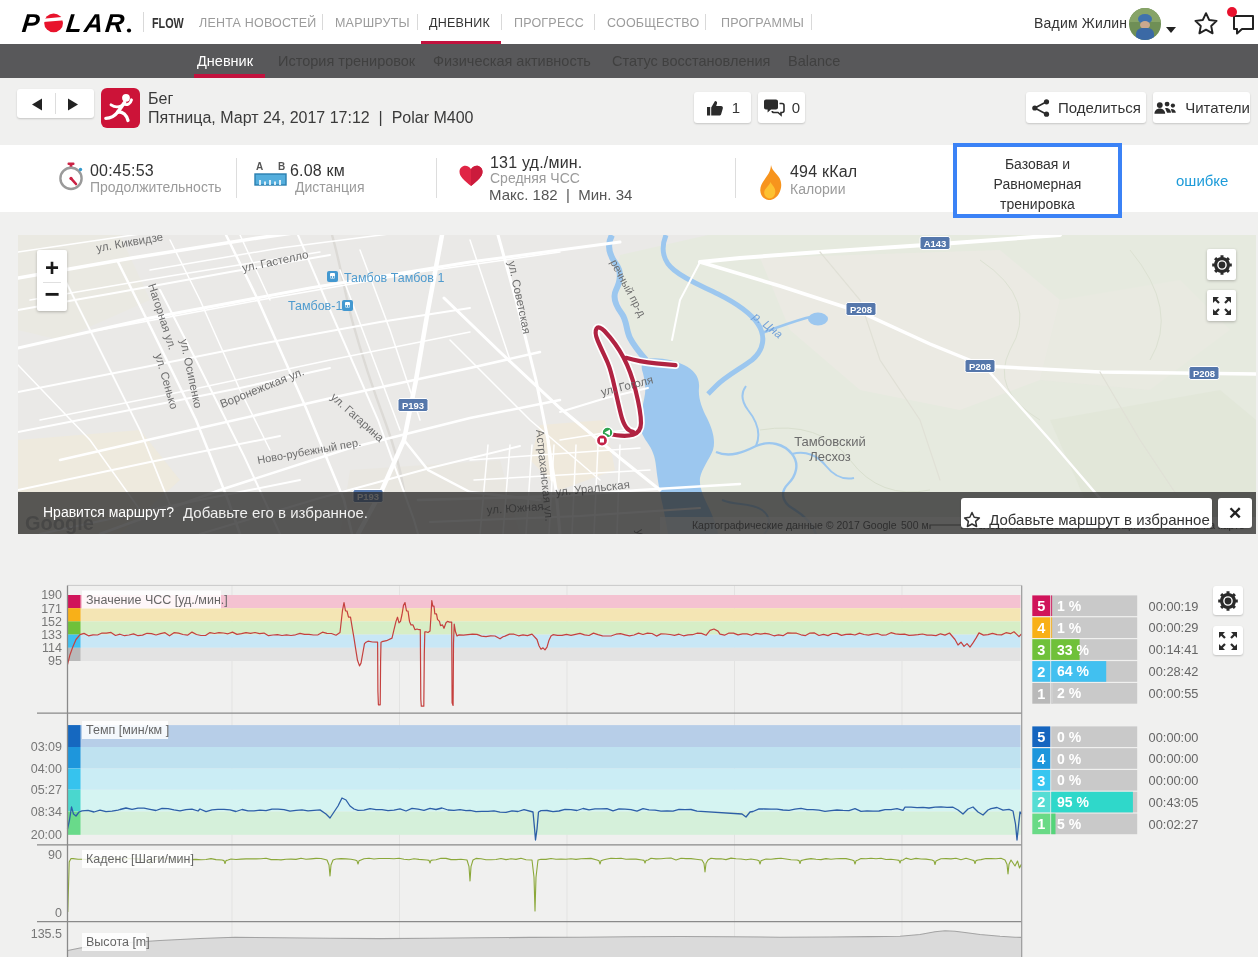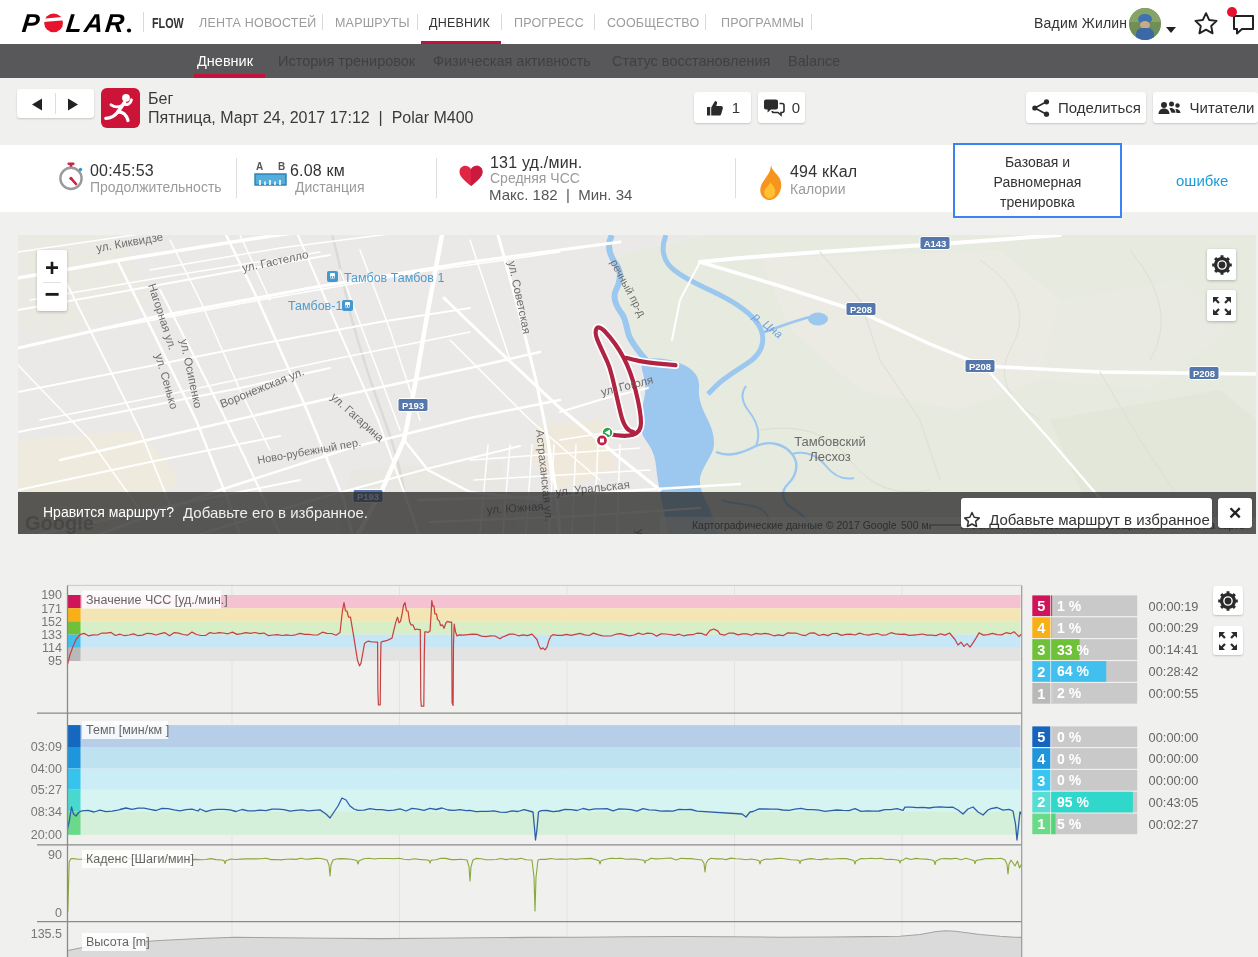--- a/index.html
+++ b/index.html
@@ -107,21 +107,21 @@
     </div>
     <div class="btn" style="left:1026px;width:120px;">
       <svg width="20" height="20" viewBox="0 0 20 20" style="" xmlns="http://www.w3.org/2000/svg">
 <circle cx="15.5" cy="3.8" r="2.6" fill="#2b2b2b"></circle>
 <circle cx="15.5" cy="16.2" r="2.6" fill="#2b2b2b"></circle>
 <circle cx="3.8" cy="10" r="2.6" fill="#2b2b2b"></circle>
 <path d="M3.8,10 L15.5,3.8 M3.8,10 L15.5,16.2" stroke="#2b2b2b" stroke-width="1.7"></path>
 </svg>
       <span>Поделиться</span>
     </div>
-    <div class="btn" style="left:1153px;width:105px;">
+    <div class="btn" style="left:1153px;width:97px;">
       <svg width="26" height="18" viewBox="0 0 26 18" style="" xmlns="http://www.w3.org/2000/svg">
 <circle cx="7" cy="6" r="3" fill="#2b2b2b"></circle>
 <path d="M1.5,15 c0,-3.2 2.4,-5.4 5.5,-5.4 s5.5,2.2 5.5,5.4 z" fill="#2b2b2b"></path>
 <circle cx="14.5" cy="5" r="2.5" fill="#2b2b2b"></circle>
 <path d="M12.5,9.2 c3,-0.6 6,1.4 6,4.6 h-4" fill="#2b2b2b"></path>
 <circle cx="20.5" cy="6.5" r="2.2" fill="#2b2b2b"></circle>
 <path d="M18.5,10 c2.6,-0.3 5,1.5 5,4 h-4" fill="#2b2b2b"></path>
 </svg>
       <span>Читатели</span>
     </div>
@@ -153,21 +153,21 @@
     <div class="abs statval" style="left:490px;top:154px;">131 уд./мин.</div>
     <div class="abs statlabel" style="left:490px;top:170px;">Средняя ЧСС</div>
     <div class="abs" style="left:489px;top:186px;font-size:15px;color:#555;">Макс. 182&nbsp; | &nbsp;Мин. 34</div>
     <div class="vsep" style="left:735px;top:158px;height:40px;"></div>
     <div class="abs" style="left:757px;top:162px;"><svg width="26" height="40" viewBox="0 0 26 40" style="" xmlns="http://www.w3.org/2000/svg">
 <path d="M12,1 C13,7 18,9.5 20.5,14 C23,18.6 22.8,24.5 20,29.5 C17.6,33.8 13.4,36.5 9.4,36 C4.6,35.4 1.6,31.6 1.3,26.8 C1,22 3.4,18.6 5.6,15.4 C8.2,11.6 11.6,8 12,1 Z" fill="#f7941d" transform="translate(2,2)"></path>
 <path d="M11.5,18 C13.5,22 16.5,23.5 16.3,28 C16.1,32 13.3,34.6 10.3,34.4 C7.3,34.2 5.2,31.8 5.2,28.6 C5.2,24.4 9.8,22.8 11.5,18 Z" fill="#fdc131" transform="translate(2,2)"></path>
 </svg></div>
     <div class="abs statval" style="left:790px;top:163px;">494 кКал</div>
     <div class="abs statlabel" style="left:790px;top:181px;">Калории</div>
-    <div class="abs" style="left:953px;top:143px;width:169px;height:75px;background:#fff;border:2px solid #3b82f6;text-align:center;font-size:14px;color:#333;line-height:20px;padding-top:7px;">Базовая и<br>Равномерная<br>тренировка</div>
+    <div class="abs" style="left:953px;top:143px;width:169px;height:75px;background:#fff;border:4px solid #3b82f6;text-align:center;font-size:14px;color:#333;line-height:20px;padding-top:7px;">Базовая и<br>Равномерная<br>тренировка</div>
     <div class="abs" style="left:1176px;top:172px;font-size:15px;color:#1d9bd9;">ошибке</div>
     <svg width="1238" height="299" viewBox="18 235 1238 299" style="position:absolute;left:18px;top:235px;" xmlns="http://www.w3.org/2000/svg" font-family="Liberation Sans, sans-serif">
       <rect x="18" y="235" width="1238" height="299" fill="#eae9e7"></rect>
       <path d="M708,235 L1256,235 L1256,534 L660,534 L668,512 L660,482 L652,450 L640,430 L640,408 L648,386 L648,362 L628,340 L622,310 L616,280 L620,255 Z" fill="#e6eadf"></path>
       <path d="M760,258 L1000,250 L1060,300 L1040,380 L960,410 L860,390 L790,330 Z" fill="#ebeae3"></path>
       <path d="M1060,300 L1180,280 L1230,330 L1150,390 L1040,380 Z" fill="#e9eae1"></path>
       <path d="M1050,420 L1220,390 L1256,420 L1256,534 L1100,534 Z" fill="#e2e7d9"></path>
       <path d="M18,440 L140,430 L180,480 L120,534 L18,534 Z" fill="#eeeade"></path>
       <path d="M540,425 L605,420 L615,470 L560,490 L530,460 Z" fill="#efe9dc"></path>
       <path d="M18,235 L120,235 L150,300 L60,340 L18,330 Z" fill="#eae9e2"></path>

